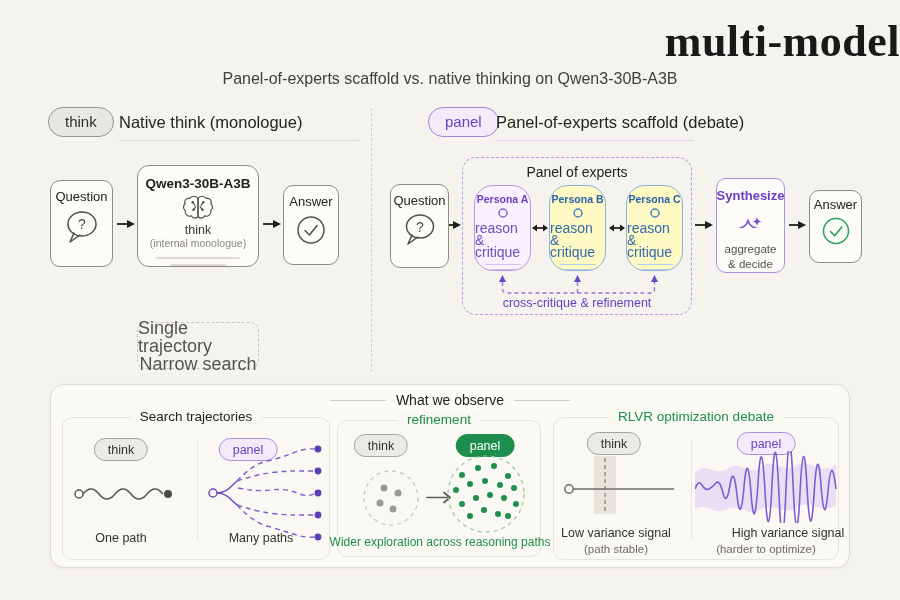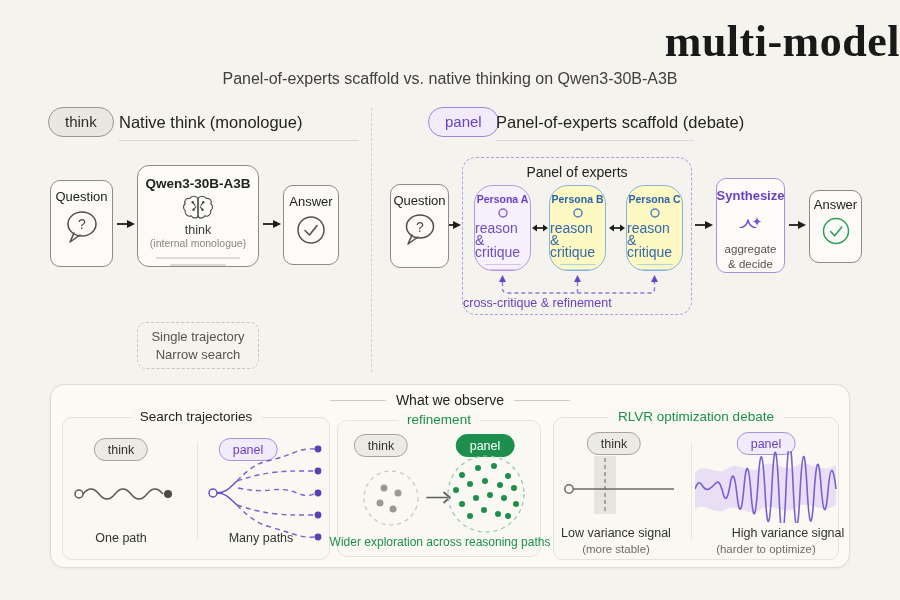--- a/index.html
+++ b/index.html
@@ -25,41 +25,41 @@
   .box { position:absolute; background:#fcfbf7; border:1.4px solid #8d8b85; border-radius:10px;
          display:flex; flex-direction:column; align-items:center; }
   .box-label { font-size:13px; color:#22221e; margin-top:8px; }
 
   .qwen-name { font-size:13.5px; font-weight:700; color:#22221e; margin-top:10px; }
   .mode { font-size:12.5px; color:#3a3a35; }
   .mode-note { font-size:10.5px; color:#8a887f; }
   .tline { background:#dcdad2; border-radius:2px; height:2.5px; }
 
   .note-box { position:absolute; border:1.5px dashed #c7c5bd; border-radius:9px; display:flex;
-              flex-direction:column; align-items:center; justify-content:center; font-size:13px; color:#55534d; line-height:18px;text-align:right; }
+              flex-direction:column; align-items:center; justify-content:center; font-size:18px; color:#55534d; line-height:18px; }
   .note-box.purple { border-color:#b49be4; color:#6a3fc4; }
 
   .experts-box { position:absolute; border:1.5px dashed #b49be4; border-radius:14px; }
   .experts-title { position:absolute; top:6px; left:0; right:0; text-align:center; font-size:14px; color:#22221e; }
 
   .persona { position:absolute; width:57px; height:86px; border-radius:19px; display:flex; flex-direction:column;
              align-items:center; border:1.3px solid; }
   .persona.purple { background:#f6f1fc; border-color:#b299e2; }
   .persona.blue   { background:#fef9c3; border-color:#87b1e0; }
   .persona-name { font-size:10.5px; font-weight:700; margin-top:7px; }
   .persona.purple .persona-name { color:#6d3fc8; }
   .persona.blue .persona-name { color:#2a62aa; }
   .persona-role { font-size:14px; line-height:12px; text-align:left; white-space:pre-line; margin-top:2px; }
   .persona.purple .persona-role { color:#6d4fbe; }
   .persona.blue .persona-role { color:#336aae; }
   .pline { height:2px; border-radius:2px; margin-top:4px; }
   .persona.purple .pline { background:#d3c2ee; }
   .persona.blue .pline { background:#b3d0ec; }
 
-  .cross-label { position:absolute; left:0; right:0; text-align:left; font-size:12.5px; color:#6a3fc4; }
+  .cross-label { position:absolute; left:0; right:0; text-align:center; font-size:12.5px; color:#6a3fc4; }
 
   .synth-box { position:absolute; background:#fcfbf7; border:1.5px solid #a98fe0; border-radius:10px;
                display:flex; flex-direction:column; align-items:center;gap:10px; }
   .synth-title { font-size:13px; font-weight:700; color:#6a3fc4; margin-top:9px; }
   .synth-sub { font-size:11.5px; color:#55534d; line-height:15px; text-align:center; white-space:pre-line; margin-top:4px; }
 
   .observe-outer { position:absolute; background:#fbfaf5; border:1px solid #dddbd3; border-radius:14px;
                    box-shadow:0 1px 3px rgba(60,55,40,.06); }
   .observe-header { position:absolute; top:7px; left:0; right:0; display:flex; justify-content:center;
                     align-items:center; gap:10px; font-size:14px; color:#22221e; }
@@ -358,21 +358,21 @@
     <div class="panel-divider" style="left:137px; top:24px; height:98px;"></div>
 
     <span class="mini-pill mini-gray" style="left:60px; top:14px;">think</span>
     <svg class="abs" style="left:8px; top:33px;" width="122" height="70">
       <rect x="32" y="5" width="22" height="58" fill="rgba(110,108,100,0.14)"></rect>
       <path d="M43,7 V61" stroke="#8d8b84" stroke-width="1.4" stroke-dasharray="4 3"></path>
       <path d="M10,38 H112" stroke="#6e6c66" stroke-width="1.5"></path>
       <circle cx="7" cy="38" r="4.2" fill="#faf8f2" stroke="#6e6c66" stroke-width="1.5"></circle>
     </svg>
     <div class="caption" style="left:62px; top:108px;">Low variance signal</div>
-    <div class="caption sub" style="left:62px; top:125px;">(more stable)</div>
+    <div class="caption sub" style="left:62px; top:125px;">(path stable)</div>
 
     <span class="mini-pill mini-purple" style="left:212px; top:14px;">panel</span>
     <svg class="abs" style="left:141px; top:33px;" width="142" height="72">
       <path d="M0,22 C10,10 20,26 32,18 C44,8 54,26 66,16 C78,6 90,24 102,14 C114,8 126,24 141,14
                L141,54 C126,64 114,48 102,56 C90,66 78,50 66,58 C54,68 44,52 32,58 C20,66 10,50 0,58 Z" fill="#e5dcf5" opacity="0.9"></path>
       <path d="M0,38 Q3.5,28 7,34 T14,38 T21,32 T28,42 T35,34 T42,44 T49,36 T56,42 T63,32 T70,40 T77,34 T84,44 T91,38 T98,32 T105,42 T112,36 T119,44 T126,34 T133,40 T141,38" fill="none" stroke="#7a5fd0" stroke-width="1.6"></path>
     </svg>
     <div class="caption" style="left:212px; top:108px;padding-left:44px;">High variance signal</div>
     <div class="caption sub" style="left:212px; top:125px;">(harder to optimize)</div>
   </div>

